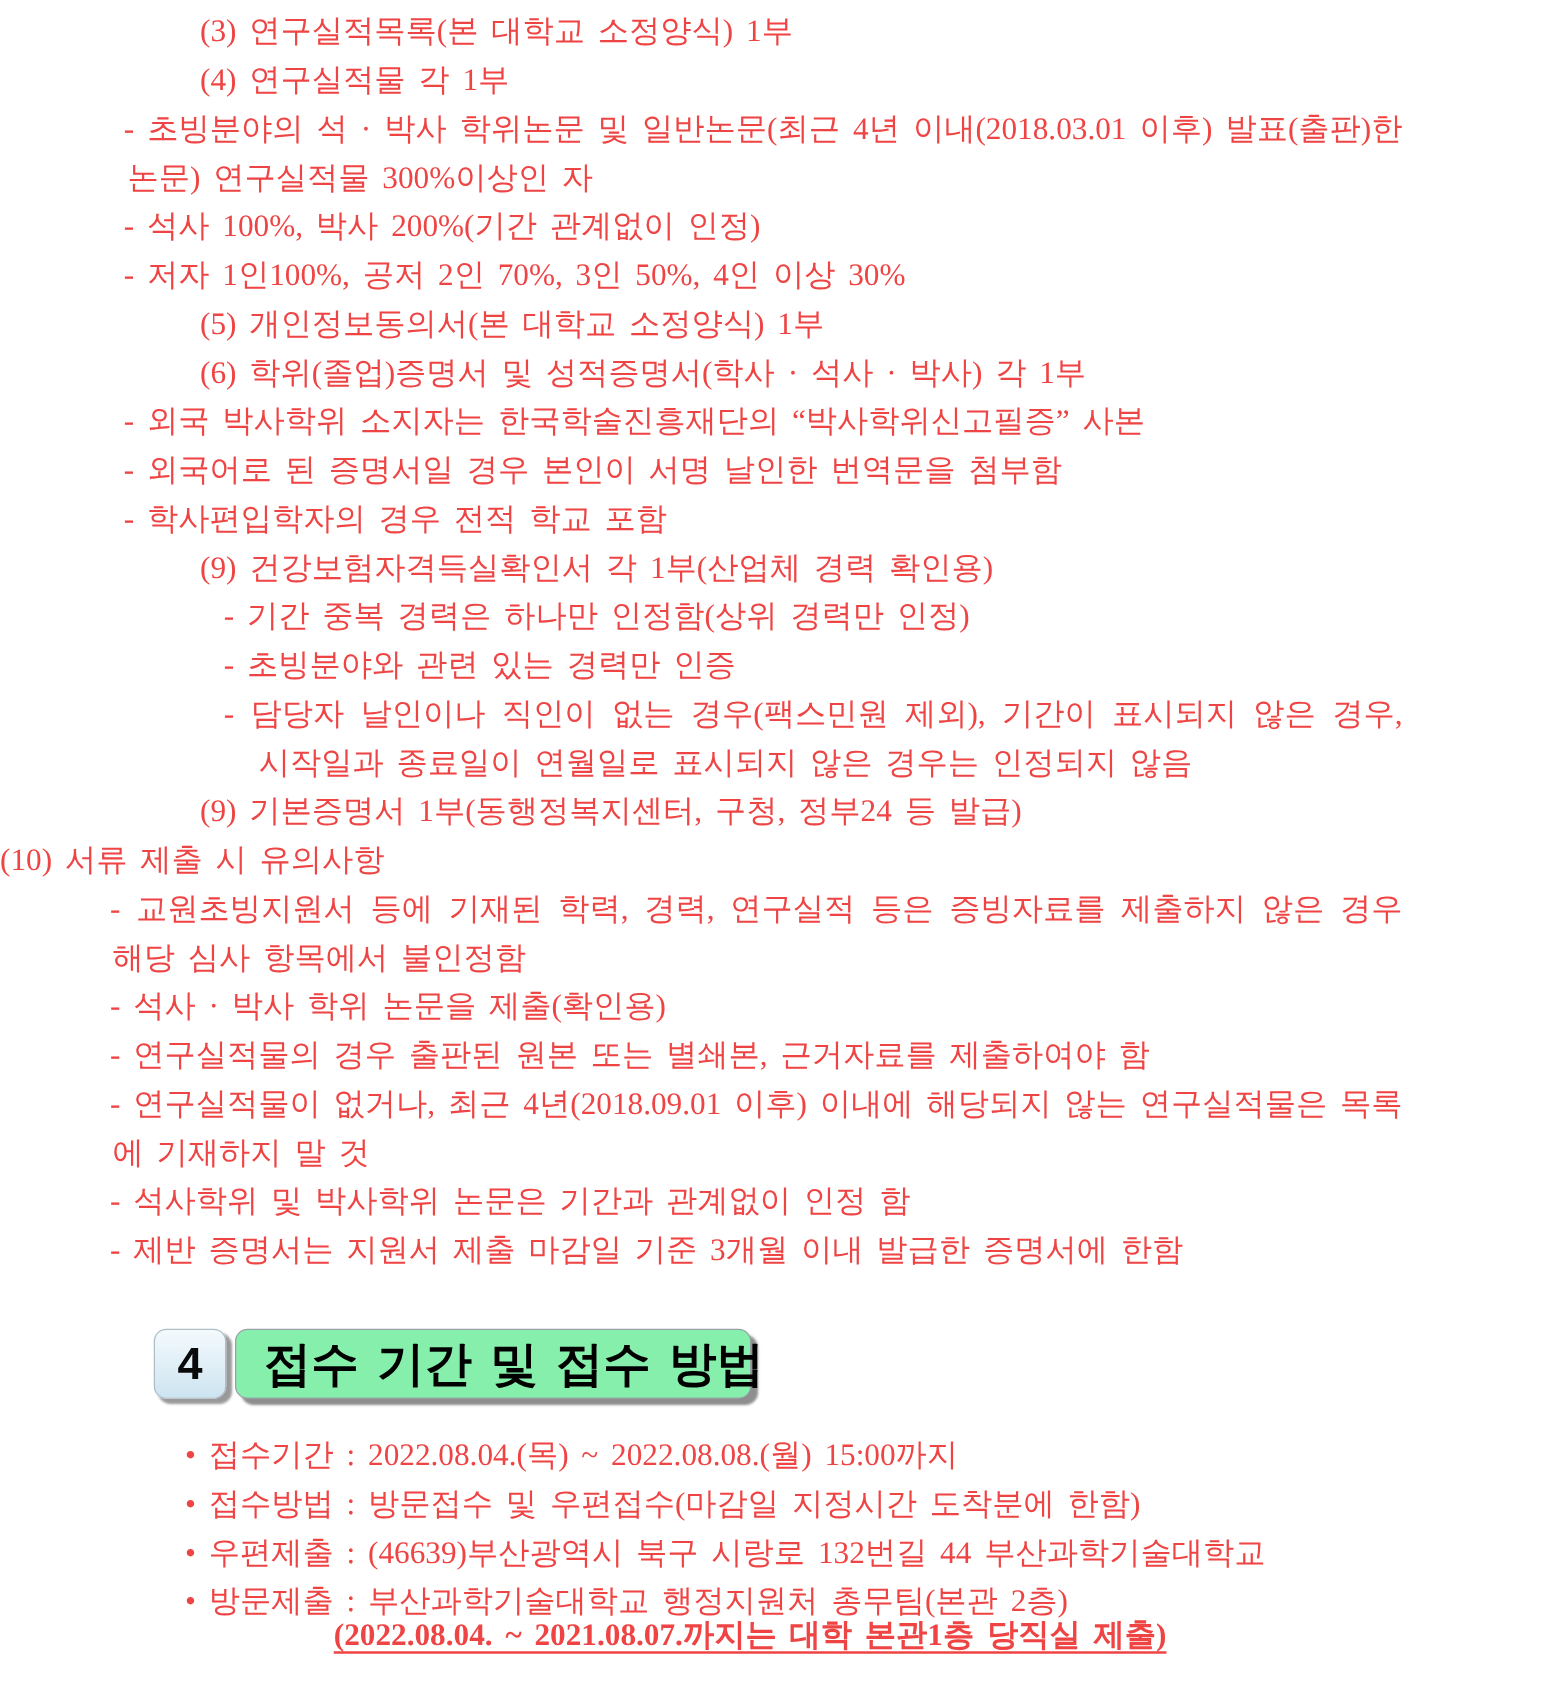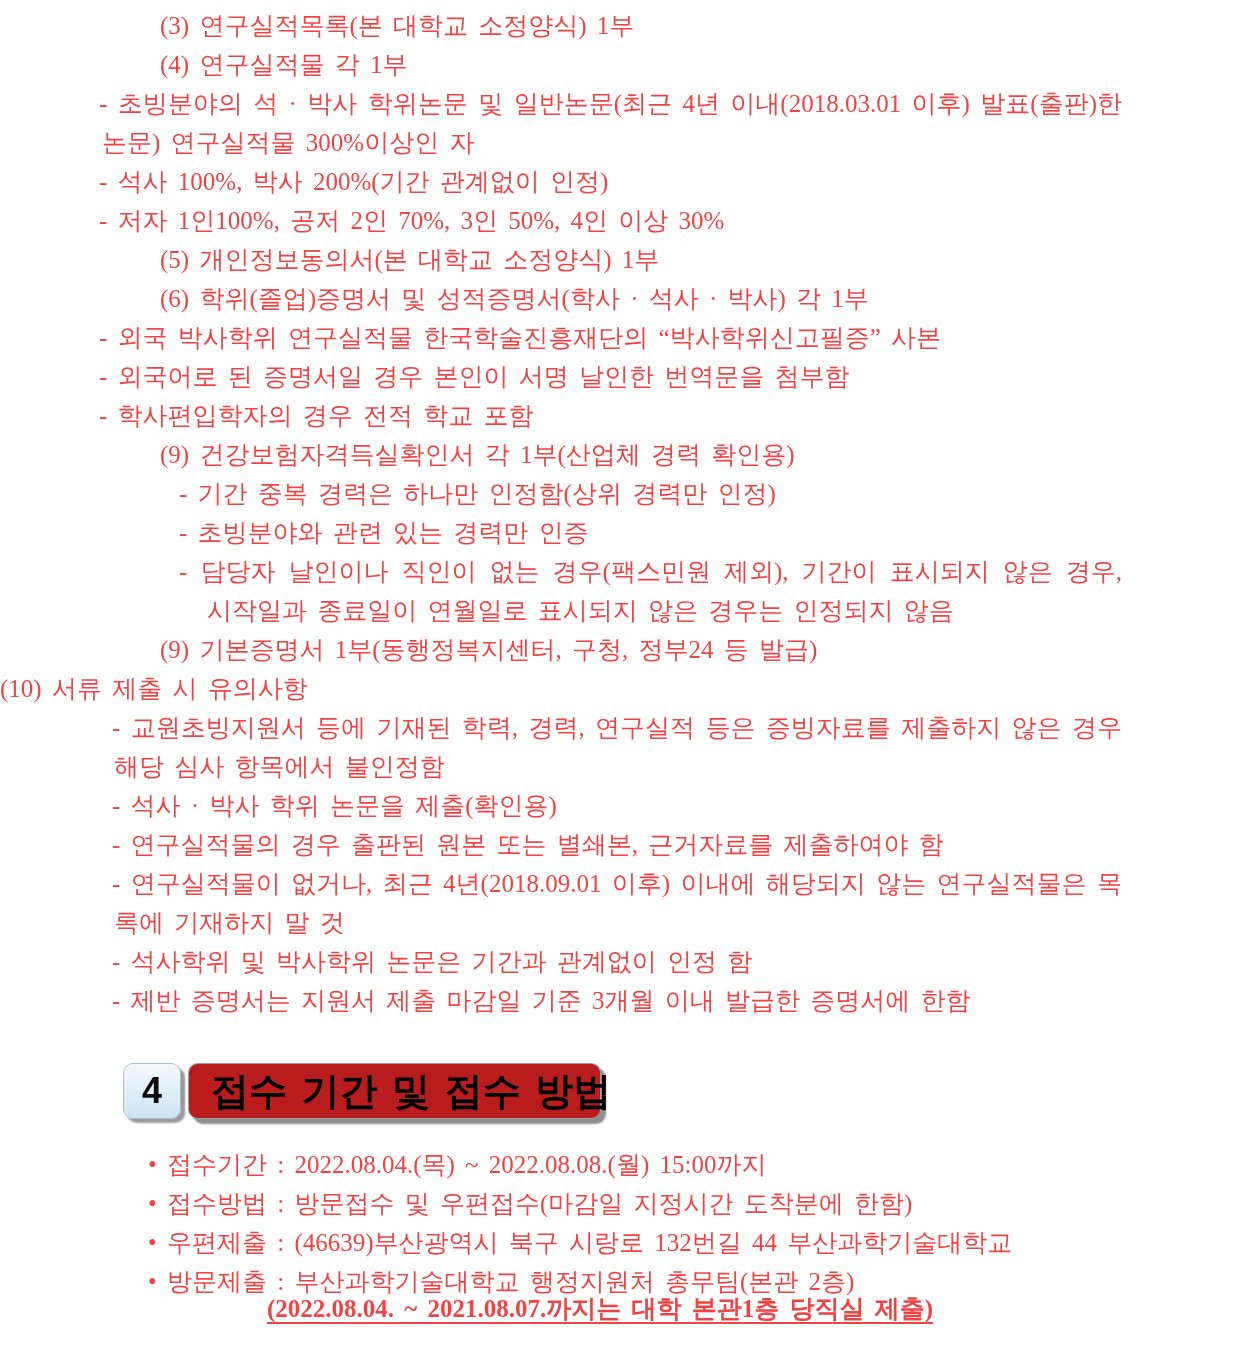--- a/index.html
+++ b/index.html
@@ -27,21 +27,21 @@
     font-size: 25px;
     line-height: 39px;
     text-align: justify;
     word-spacing: 4px;
     color: #ef4444;
   }
   .num    { padding-left: 160px; }
   .num10  { }
   .sub-a  { padding-left: 102px; text-indent: -3px; }
   .sub-b  { padding-left: 207px; text-indent: -28px; }
-  .sub-c  { padding-left: 114px; text-indent: -2px; }
+  .sub-c  { padding-left: 90px; text-indent: -2px; }
 
   
   .section-header {
     margin-top: 43px;
     margin-left: 123px;
     display: flex;
     align-items: flex-start;
     height: 58px;
   }
   .num-box {
@@ -54,21 +54,21 @@
   }
   .num-text {
     font-family: "Liberation Sans", "DejaVu Sans", sans-serif;
     font-weight: bold;
     font-size: 36px;
     color: #0a0a0a;
   }
   .title-box {
     margin-left: 7px;
     width: 413px; height: 56px;
-    background: #b91c1c;
+    background: #86efac;
     border: 1px solid #97a1a6;
     border-radius: 10px;
     box-shadow: 5px 5px 2px #8e8e8e;
     display: flex; align-items: center;
     padding: 0 22px;
   }
   .title-text {
     font-family: "Liberation Sans", "DejaVu Sans", sans-serif;
     font-weight: bold;
     font-size: 38px;
@@ -103,21 +103,21 @@
 <div class="page">
 
   <div class="doc-body">
       <div class="line num">(3) 연구실적목록(본 대학교 소정양식) 1부</div>
       <div class="line num">(4) 연구실적물 각 1부</div>
       <div class="line sub-a">- 초빙분야의 석 · 박사 학위논문 및 일반논문(최근 4년 이내(2018.03.01 이후) 발표(출판)한 논문) 연구실적물 300%이상인 자</div>
       <div class="line sub-a">- 석사 100%, 박사 200%(기간 관계없이 인정)</div>
       <div class="line sub-a">- 저자 1인100%, 공저 2인 70%, 3인 50%, 4인 이상 30%</div>
       <div class="line num">(5) 개인정보동의서(본 대학교 소정양식) 1부</div>
       <div class="line num">(6) 학위(졸업)증명서 및 성적증명서(학사 · 석사 · 박사) 각 1부</div>
-      <div class="line sub-a">- 외국 박사학위 연구실적물 한국학술진흥재단의 “박사학위신고필증” 사본</div>
+      <div class="line sub-a">- 외국 박사학위 소지자는 한국학술진흥재단의 “박사학위신고필증” 사본</div>
       <div class="line sub-a">- 외국어로 된 증명서일 경우 본인이 서명 날인한 번역문을 첨부함</div>
       <div class="line sub-a">- 학사편입학자의 경우 전적 학교 포함</div>
       <div class="line num">(9) 건강보험자격득실확인서 각 1부(산업체 경력 확인용)</div>
       <div class="line sub-b">- 기간 중복 경력은 하나만 인정함(상위 경력만 인정)</div>
       <div class="line sub-b">- 초빙분야와 관련 있는 경력만 인증</div>
       <div class="line sub-b">- 담당자 날인이나 직인이 없는 경우(팩스민원 제외), 기간이 표시되지 않은 경우, 시작일과 종료일이 연월일로 표시되지 않은 경우는 인정되지 않음</div>
       <div class="line num">(9) 기본증명서 1부(동행정복지센터, 구청, 정부24 등 발급)</div>
       <div class="line num10">(10) 서류 제출 시 유의사항</div>
       <div class="line sub-c">- 교원초빙지원서 등에 기재된 학력, 경력, 연구실적 등은 증빙자료를 제출하지 않은 경우 해당 심사 항목에서 불인정함</div>
       <div class="line sub-c">- 석사 · 박사 학위 논문을 제출(확인용)</div>

